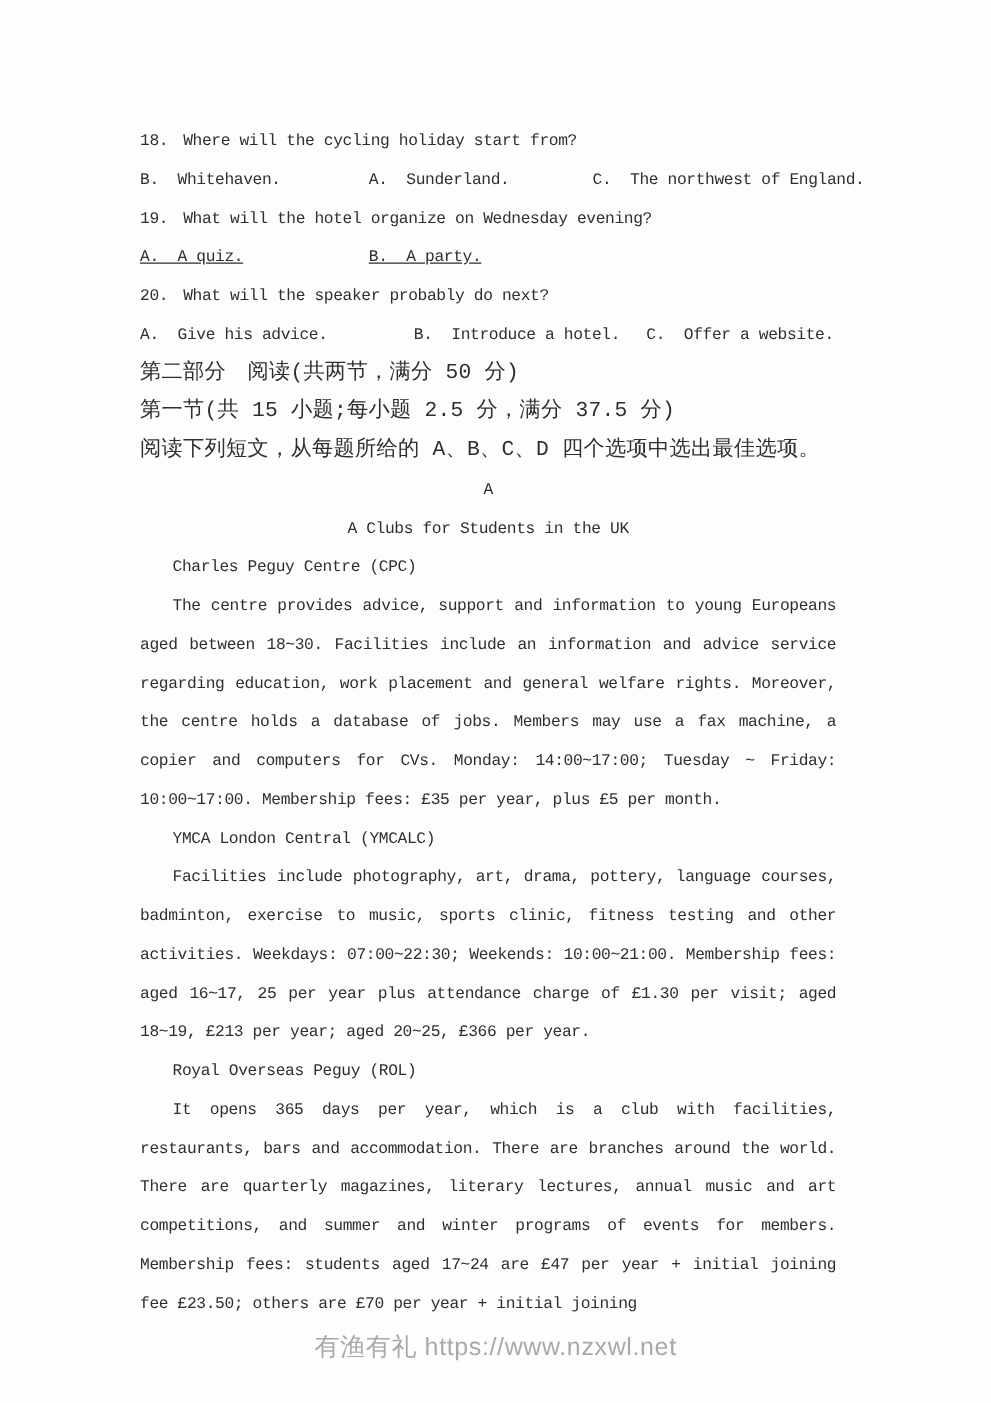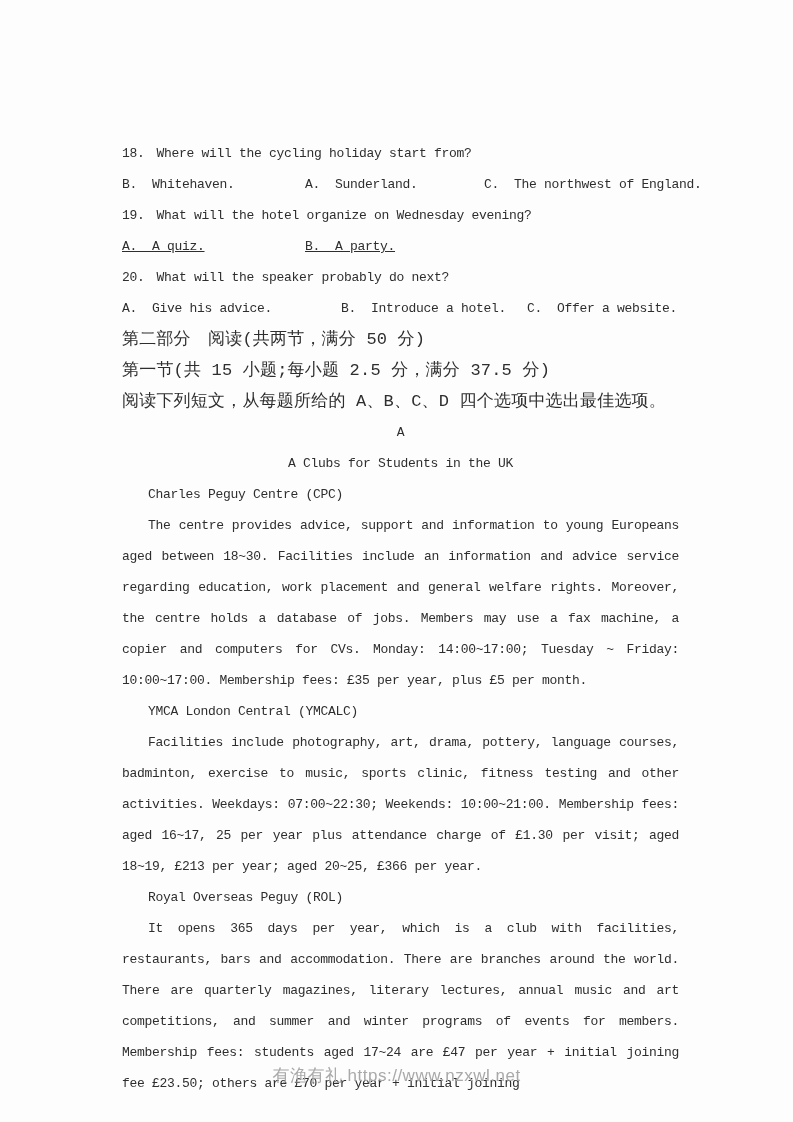--- a/index.html
+++ b/index.html
@@ -7,24 +7,23 @@
     width: 793px;
     height: 1122px;
     position: relative;
     background: #fdfdfd;
     overflow: hidden;
     font-family: "Liberation Mono", "DejaVu Sans Mono", monospace;
     color: #2e2e2e;
   }
   .content {
     position: absolute;
-    left: 122px;
+    left: 112px;
     top: 97px;
     width: 557px;
-    margin-top: 41px;
   }
   .en {
     font-family: "Liberation Mono", "DejaVu Sans Mono", monospace;
     font-size: 13px;
     letter-spacing: -0.3px;
     line-height: 31px;
   }
   .zh {
     font-family: "Liberation Mono", "DejaVu Sans Mono", monospace;
     font-size: 17px;
@@ -47,21 +46,21 @@
     -moz-text-align-last: left;
     text-align-last: left;
   }
   .footer {
     position: absolute;
     top: 1064px;
     left: 0;
     width: 793px;
     text-align: center;
     font-family: "Liberation Sans", "DejaVu Sans", sans-serif;
-    font-size: 17px;
+    font-size: 20px;
     color: #a9a9a9;
     letter-spacing: 0.5px;
   }
 </style>
 </head>
 <body>
 
 <div class="content">
 
   <div class="en q-line">

